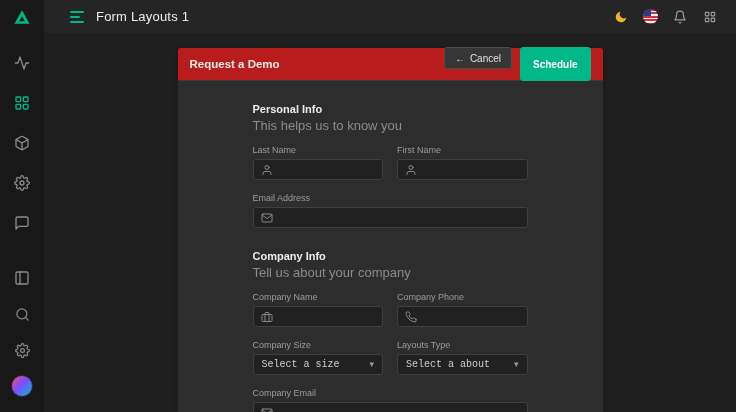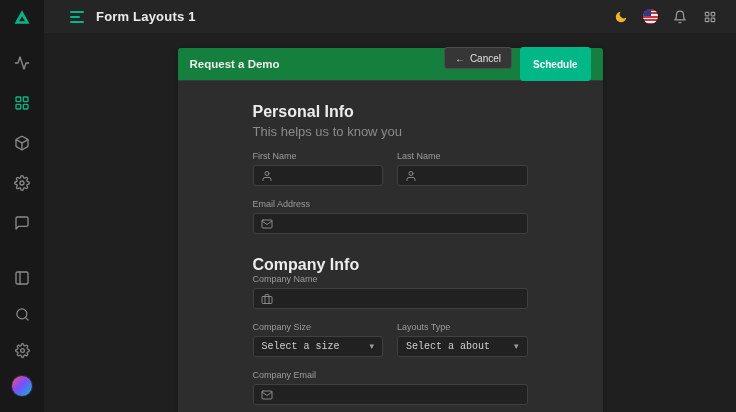--- a/index.html
+++ b/index.html
@@ -19,42 +19,42 @@
   .avatar { width:22px; height:22px; border-radius:50%; background:linear-gradient(135deg,#ff4b6e 0%,#7c4dff 45%,#00bcd4 100%); border:1px solid #2d2d2d; cursor:pointer; }
 
   
   .main-col { flex:1; display:flex; flex-direction:column; min-width:0; }
   .topbar { height:33px; background:#252525; display:flex; align-items:center; padding:0 18px 0 26px; flex-shrink:0; }
   .hamburger { display:flex; flex-direction:column; gap:3px; cursor:pointer; margin-right:12px; }
   .hamburger span { display:block; height:2px; border-radius:1px; background:var(--accent, #00b887); }
   .hamburger span:nth-child(1){ width:14px; }
   .hamburger span:nth-child(2){ width:10px; }
   .hamburger span:nth-child(3){ width:14px; }
-  .topbar-title { font-size:13px; font-weight:bold; color:#ececec; letter-spacing:.2px; }
+  .topbar-title { font-size:13px; font-weight:normal; color:#ececec; letter-spacing:.2px; }
   .topbar-right { margin-left:auto; display:flex; align-items:center; gap:14px; }
   .tb-icon { width:16px; height:16px; display:flex; align-items:center; justify-content:center; color:#9a9a9a; cursor:pointer; }
   .tb-icon.moon { color:var(--moon, #f0b429); }
   .flag { width:15px; height:15px; border-radius:50%; overflow:hidden; position:relative; cursor:pointer;
           background:repeating-linear-gradient(180deg,#d22f38 0 1.7px,#f4f4f4 1.7px 3.4px); }
   .flag::before { content:""; position:absolute; left:0; top:0; width:8px; height:7px; background:#2b3a90; }
 
   
   .content { flex:1; background:#1f1f1f; display:flex; justify-content:center; overflow:hidden; }
   .card { width:425px; margin-top:15px; background:#2d2d2d; border-radius:3px 3px 0 0; height:fit-content; box-shadow:0 1px 4px rgba(0,0,0,.3); }
-  .card-header { height:33px; background:#15803d; border-bottom:1px solid #3a3a3a; border-radius:3px 3px 0 0;
+  .card-header { height:33px; background:#b91c1c; border-bottom:1px solid #3a3a3a; border-radius:3px 3px 0 0;
                  display:flex; align-items:center; padding:0 12px; }
   .card-title { font-size:11.5px; font-weight:bold; color:#ececec; }
   .card-actions { margin-left:auto; display:flex; gap:8px; }
   .btn { font-family:inherit; font-size:10px; height:22px; border-radius:3px; cursor:pointer; display:flex; align-items:center; gap:5px; }
   .btn-cancel { background:#363636; border:1px solid #4d4d4d; color:#e0e0e0; padding:0 10px; }
   .btn-schedule { background:var(--accent, #00b887); border:1px solid var(--accent, #00b887); color:#fff; font-weight:bold; padding:16px 12px; }
 
   .card-body { padding:22px 75px 24px 75px; }
   .section + .section { margin-top:22px; }
-  .section-heading { font-size:16px; font-weight:bold; color:#ececec; }
+  .section-heading { font-size:11px; font-weight:bold; color:#ececec; }
   .section-sub { font-size:13px; color:#8b8b8b; margin-top:3px; margin-bottom:12px; }
   .row { display:flex; gap:14px; margin-bottom:13px; }
   .field { flex:1; min-width:0; }
   .field-label { display:block; font-size:9px; color:#9c9c9c; margin-bottom:4px; }
   .input-box { height:21px; background:#212121; border:1px solid #404040; border-radius:3px;
                display:flex; align-items:center; padding:0 7px; gap:6px; color:#8a8a8a; }
   .input-box input { flex:1; min-width:0; background:transparent; border:none; outline:none; color:#dddddd;
                      font-size:10px; font-family:inherit; height:100%; }
   .select-box { height:21px; background:#212121; border:1px solid #404040; border-radius:3px; cursor:pointer;
                 display:flex; align-items:center; justify-content:space-between; padding:0 8px; }
@@ -186,31 +186,31 @@
         </div>
 
         <div class="card-body">
 
           <div class="section">
             <div class="section-heading">Personal Info</div>
             <div class="section-sub">This helps us to know you</div>
 
             <div class="row">
               <div class="field">
-                <label class="field-label">First Name</label>
+                <label class="field-label">Last Name</label>
                 <div class="input-box">
                   <svg class="ic" width="12" height="12" viewBox="0 0 24 24" fill="none" stroke="currentColor" stroke-width="2" stroke-linecap="round" stroke-linejoin="round">
                       <path d="M20 21v-2a4 4 0 0 0-4-4H8a4 4 0 0 0-4 4v2"></path>
                       <circle cx="12" cy="7" r="4"></circle>
                     </svg>
                   <input type="text" style="">
                 </div>
               </div>
               <div class="field">
-                <label class="field-label">Last Name</label>
+                <label class="field-label">First Name</label>
                 <div class="input-box">
                   <svg class="ic" width="12" height="12" viewBox="0 0 24 24" fill="none" stroke="currentColor" stroke-width="2" stroke-linecap="round" stroke-linejoin="round">
                       <path d="M20 21v-2a4 4 0 0 0-4-4H8a4 4 0 0 0-4 4v2"></path>
                       <circle cx="12" cy="7" r="4"></circle>
                     </svg>
                   <input type="text" style="">
                 </div>
               </div>
             </div>
 
@@ -221,28 +221,38 @@
                     <rect x="2" y="4" width="20" height="16" rx="2"></rect>
                     <polyline points="22,6 12,13 2,6"></polyline>
                   </svg>
                 <input type="text" style="">
               </div>
             </div>
           </div>
 
           <div class="section">
             <div class="section-heading">Company Info</div>
+            <div class="section-sub">Tell us about your company</div>
 
             <div class="row">
               <div class="field">
                 <label class="field-label">Company Name</label>
                 <div class="input-box">
                   <svg class="ic" width="12" height="12" viewBox="0 0 24 24" fill="none" stroke="currentColor" stroke-width="2" stroke-linecap="round" stroke-linejoin="round">
                       <rect x="2" y="7" width="20" height="14" rx="2"></rect>
                       <path d="M16 21V5a2 2 0 0 0-2-2h-4a2 2 0 0 0-2 2v16"></path>
+                    </svg>
+                  <input type="text" style="">
+                </div>
+              </div>
+              <div class="field">
+                <label class="field-label">Company Phone</label>
+                <div class="input-box">
+                  <svg class="ic" width="12" height="12" viewBox="0 0 24 24" fill="none" stroke="currentColor" stroke-width="2" stroke-linecap="round" stroke-linejoin="round">
+                      <path d="M22 16.92v3a2 2 0 0 1-2.18 2 19.79 19.79 0 0 1-8.63-3.07 19.5 19.5 0 0 1-6-6 19.79 19.79 0 0 1-3.07-8.67A2 2 0 0 1 4.11 2h3a2 2 0 0 1 2 1.72 12.84 12.84 0 0 0 .7 2.81 2 2 0 0 1-.45 2.11L8.09 9.91a16 16 0 0 0 6 6l1.27-1.27a2 2 0 0 1 2.11-.45 12.84 12.84 0 0 0 2.81.7A2 2 0 0 1 22 16.92z"></path>
                     </svg>
                   <input type="text" style="">
                 </div>
               </div>
             </div>
 
             <div class="row">
               <div class="field">
                 <label class="field-label">Company Size</label>
                 <div class="select-box">

